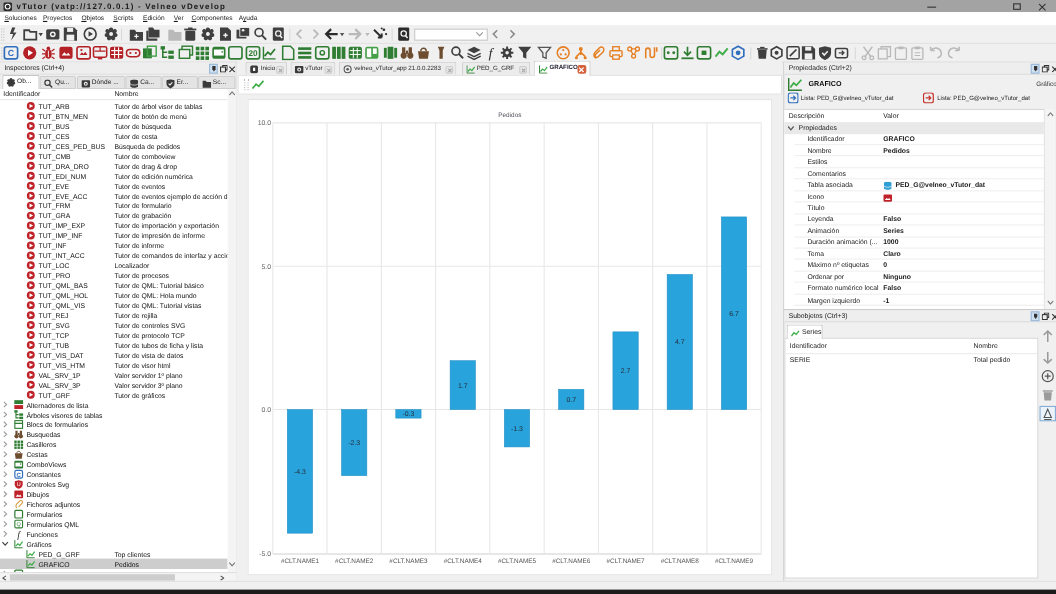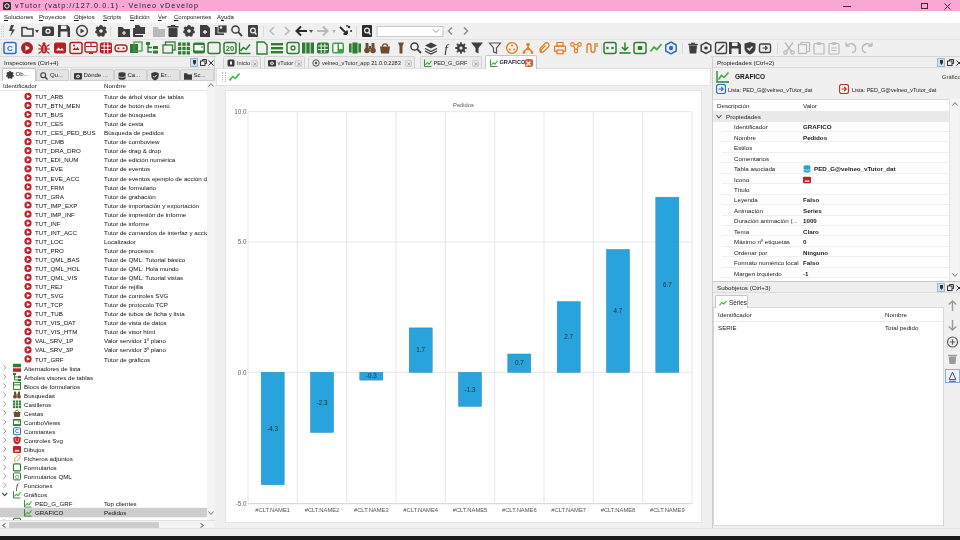--- a/index.html
+++ b/index.html
@@ -4,21 +4,21 @@
 * { margin:0; padding:0; box-sizing:border-box; }
 body { width:960px; height:540px; position:relative; overflow:hidden;
   font-family:"Liberation Sans", sans-serif; background:#f0f0f0; }
 .abs { position:absolute; }
 .t6 { font-size:6px; color:#1a1a1a; }
 .t65 { font-size:6.2px; color:#1a1a1a; }
 .b { font-weight:bold; }
 </style></head>
 <body>
 
-<div class="abs" style="left:0;top:0;width:960px;height:11px;background:#f9a8d4;">
+<div class="abs" style="left:0;top:0;width:960px;height:11px;background:#a3a3a3;font-weight:bold;">
 <svg class="abs" style="left:3px;top:2px" width="8" height="8" viewBox="0 0 8 8">
       <rect x="0" y="0" width="8" height="8" rx="1.5" fill="#2b2b2b"></rect>
       <circle cx="4" cy="4" r="2.2" fill="none" stroke="#fff" stroke-width="1"></circle>
     </svg>
 <div class="abs" style="left:15px;top:1px;font-size:7.2px;letter-spacing:1.1px;color:#1a1a1a;">vTutor (vatp://127.0.0.1) - Velneo vDevelop</div>
 <div class="abs" style="left:843px;top:6px;width:8px;height:1px;background:#333;"></div>
 <div class="abs" style="left:921px;top:3px;width:7px;height:6px;border:1px solid #333;"></div>
 <svg class="abs" style="left:944px;top:3px" width="7" height="7" viewBox="0 0 7 7">
       <path d="M0.5 0.5 L6.5 6.5 M6.5 0.5 L0.5 6.5" stroke="#333" stroke-width="1"></path>
     </svg>

